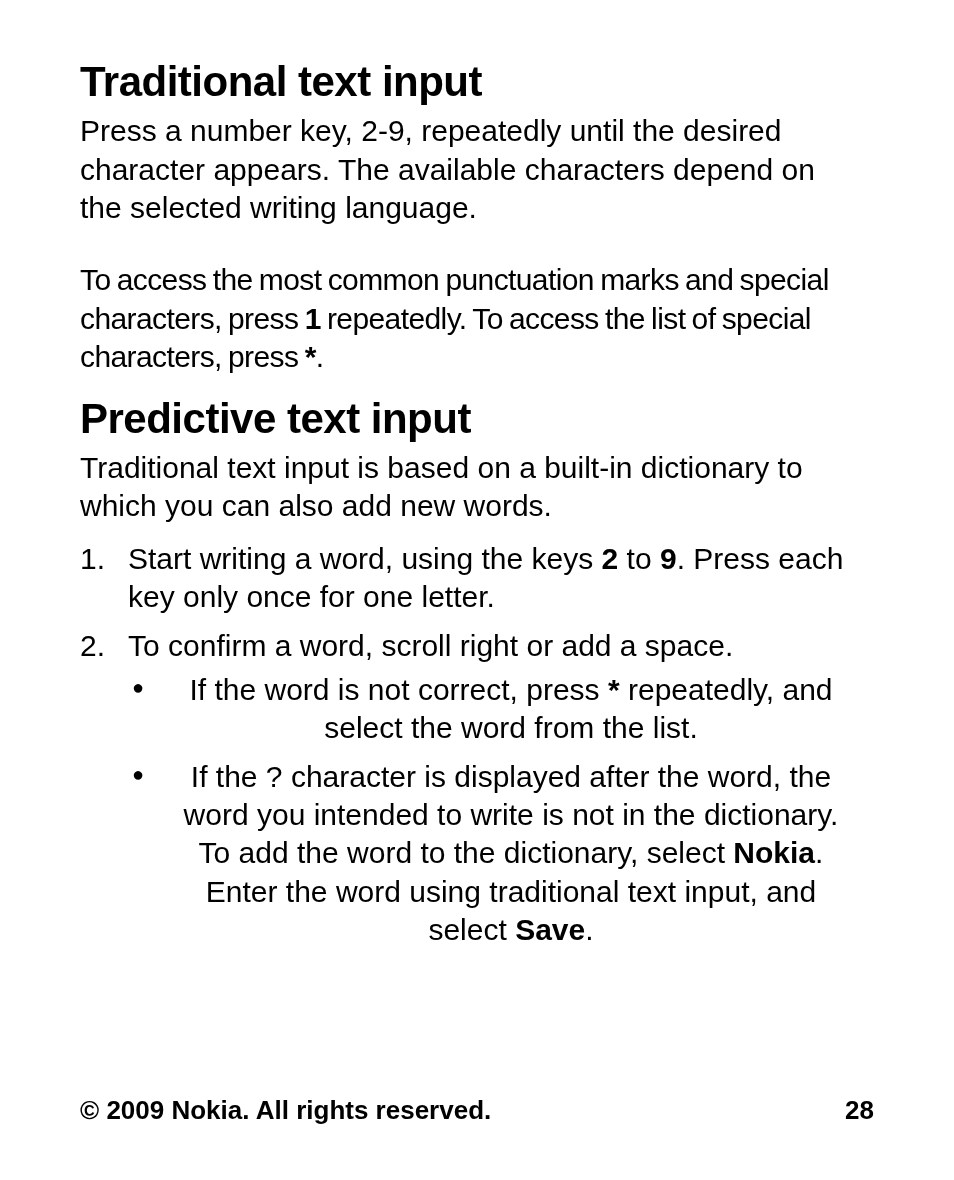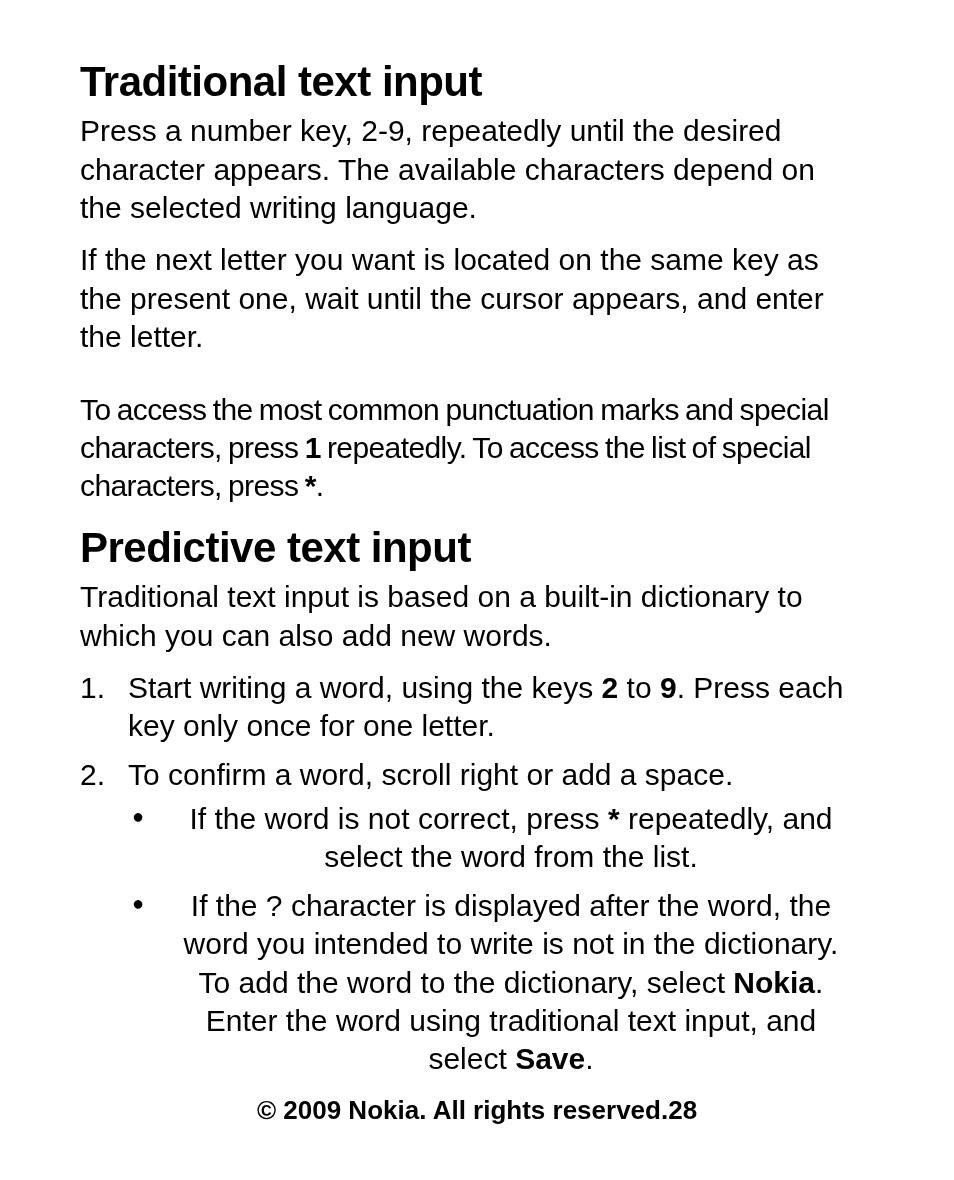--- a/index.html
+++ b/index.html
@@ -8,32 +8,31 @@
   h1 { font-size: 42px; font-weight: 700; line-height: 1.15; margin-top: 4px; margin-bottom: 6px; letter-spacing: -0.5px; }
   p { font-size: 30px; line-height: 1.28; margin-bottom: 14px; }
   .tight { letter-spacing: -0.6px; word-spacing: -1.5px; margin-top: 34px; }
   ol { list-style: none; counter-reset: item; margin-top: 2px; }
   ol > li { counter-increment: item; position: relative; padding-left: 48px; font-size: 30px; line-height: 1.28; margin-bottom: 10px; }
   ol > li::before { content: counter(item) "."; position: absolute; left: 0; top: 0; font-size: 30px; }
   ul { list-style: none; margin-top: 6px; text-align: center; }
   ul > li { position: relative; padding-left: 40px; font-size: 30px; line-height: 1.28; margin-bottom: 10px; }
   ul > li::before { content: "\25CF"; position: absolute; left: 4px; top: 4px; font-size: 20px; }
   b { font-weight: 700; }
-  .footer { position: absolute; left: 80px; right: 80px; bottom: 54px; display: flex; justify-content: center; font-size: 26px; font-weight: 700; }
+  .footer { position: absolute; left: 80px; right: 80px; bottom: 54px; display: flex; justify-content: space-between; font-size: 26px; font-weight: 700; }
 </style>
 </head>
 <body>
 
 <div class="page">
 
   <h1>Traditional text input</h1>
 
   <p>Press a number key, 2-9, repeatedly until the desired character appears. The available characters depend on the selected writing language.</p>
 
-  <p>If the next letter you want is located on the same key as the present one, wait until the cursor appears, and enter the letter.</p>
 
   <p class="tight">
     <span>To access the most common punctuation marks and special characters, press </span><b>1</b><span> repeatedly. To access the list of special characters, press </span><b>*</b><span>.</span>
   </p>
 
   <h1 style="margin-top:18px;">Predictive text input</h1>
 
   <p>Traditional text input is based on a built-in dictionary to which you can also add new words.</p>
 
   <ol>

